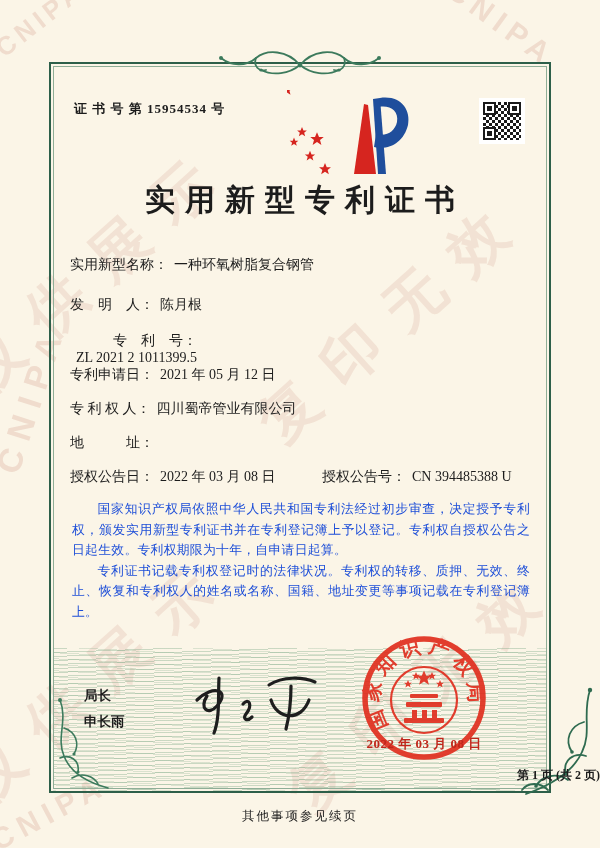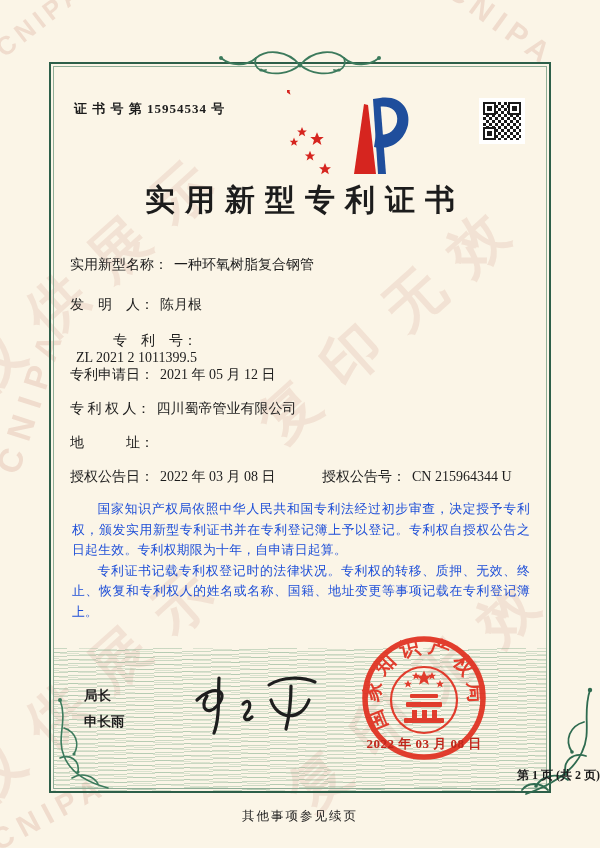--- a/index.html
+++ b/index.html
@@ -169,21 +169,21 @@
     </div>
     <div class="frow" style="top:434px;">
       <span class="flabel">地　　　址：</span>
     </div>
     <div class="frow" style="top:468px;">
       <span class="flabel">授权公告日：</span>
       <span class="fvalue">2022 年 03 月 08 日</span>
     </div>
     <div class="frow" style="top:468px; left:312px;margin-left:10px;">
       <span class="flabel">授权公告号：</span>
-      <span class="fvalue">CN 215964344 U</span>
+      <span class="fvalue">CN 394485388 U</span>
     </div>
 
     <div class="paras">
       <p>国家知识产权局依照中华人民共和国专利法经过初步审查，决定授予专利权，颁发实用新型专利证书并在专利登记簿上予以登记。专利权自授权公告之日起生效。专利权期限为十年，自申请日起算。</p>
       <p>专利证书记载专利权登记时的法律状况。专利权的转移、质押、无效、终止、恢复和专利权人的姓名或名称、国籍、地址变更等事项记载在专利登记簿上。</p>
     </div>
 
     <div class="issuer">
       <div>局长</div>
       <div>申长雨</div>

